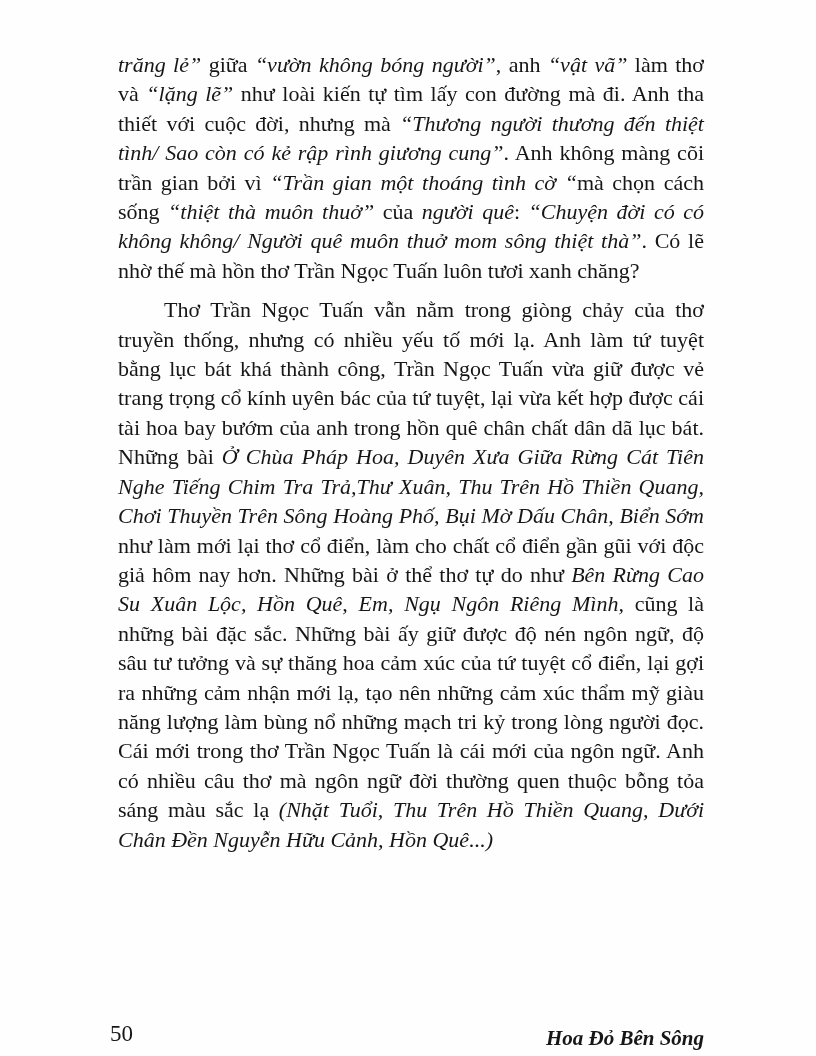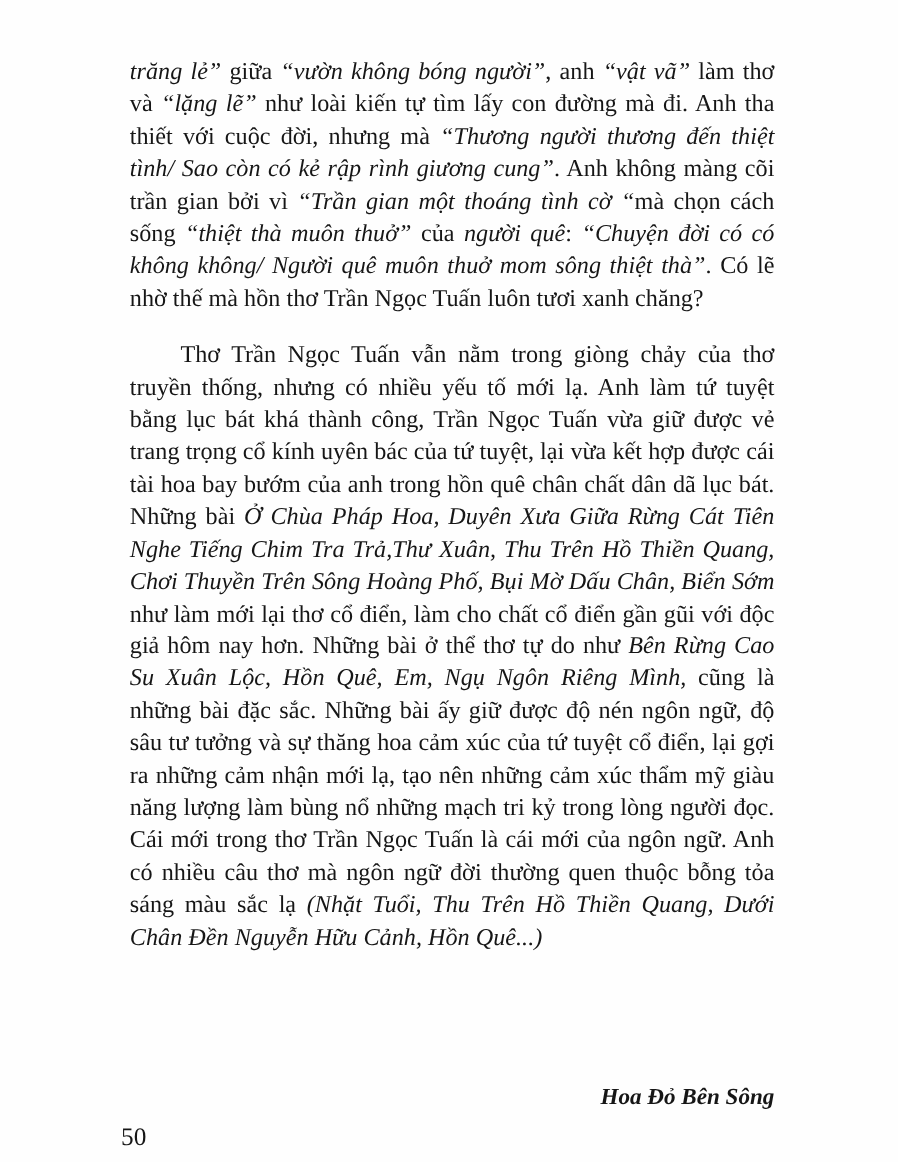--- a/index.html
+++ b/index.html
@@ -19,35 +19,35 @@
     top: 50px;
     width: 586px;
   }
   p.para {
     margin: 0;
     font-size: 22px;
     line-height: 29.4px;
     text-align: justify;
     text-justify: inter-word;
   }
-  p.para + p.para { margin-top: 22px; }
+  p.para + p.para { margin-top: 10px; }
   p.para.indent { text-indent: 46px; }
   .it { font-style: italic; }
   .footer-number {
     position: absolute;
     left: 110px;
     top: 998px;
     font-size: 23px;
     line-height: 26px;
     margin-top: 23px;
   }
   .footer-title {
     position: absolute;
     right: 112px;
-    top: 984px;
+    top: 1025px;
     font-size: 21px;
     font-style: italic;
     font-weight: bold;
     line-height: 26px;
     text-align: right;
   }
 </style>
 </head>
 <body>
 

